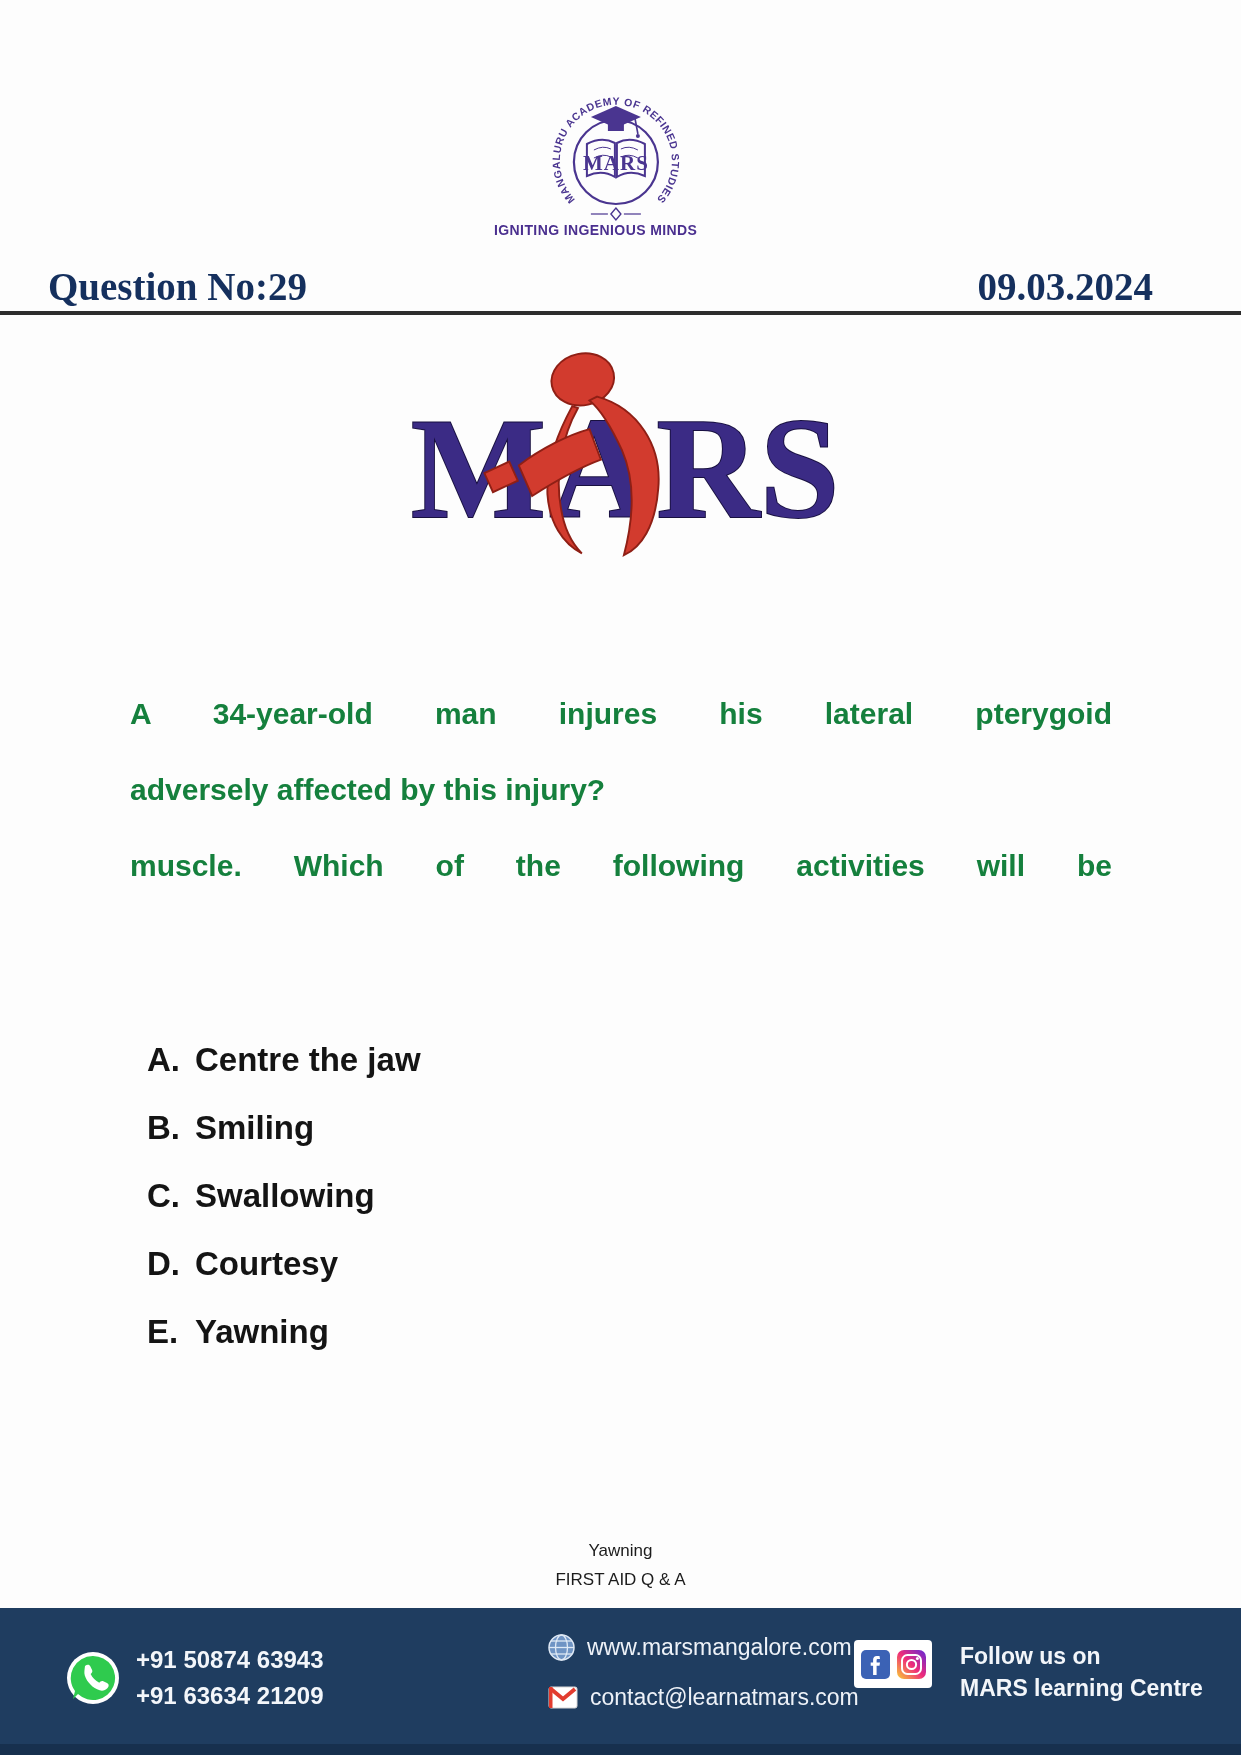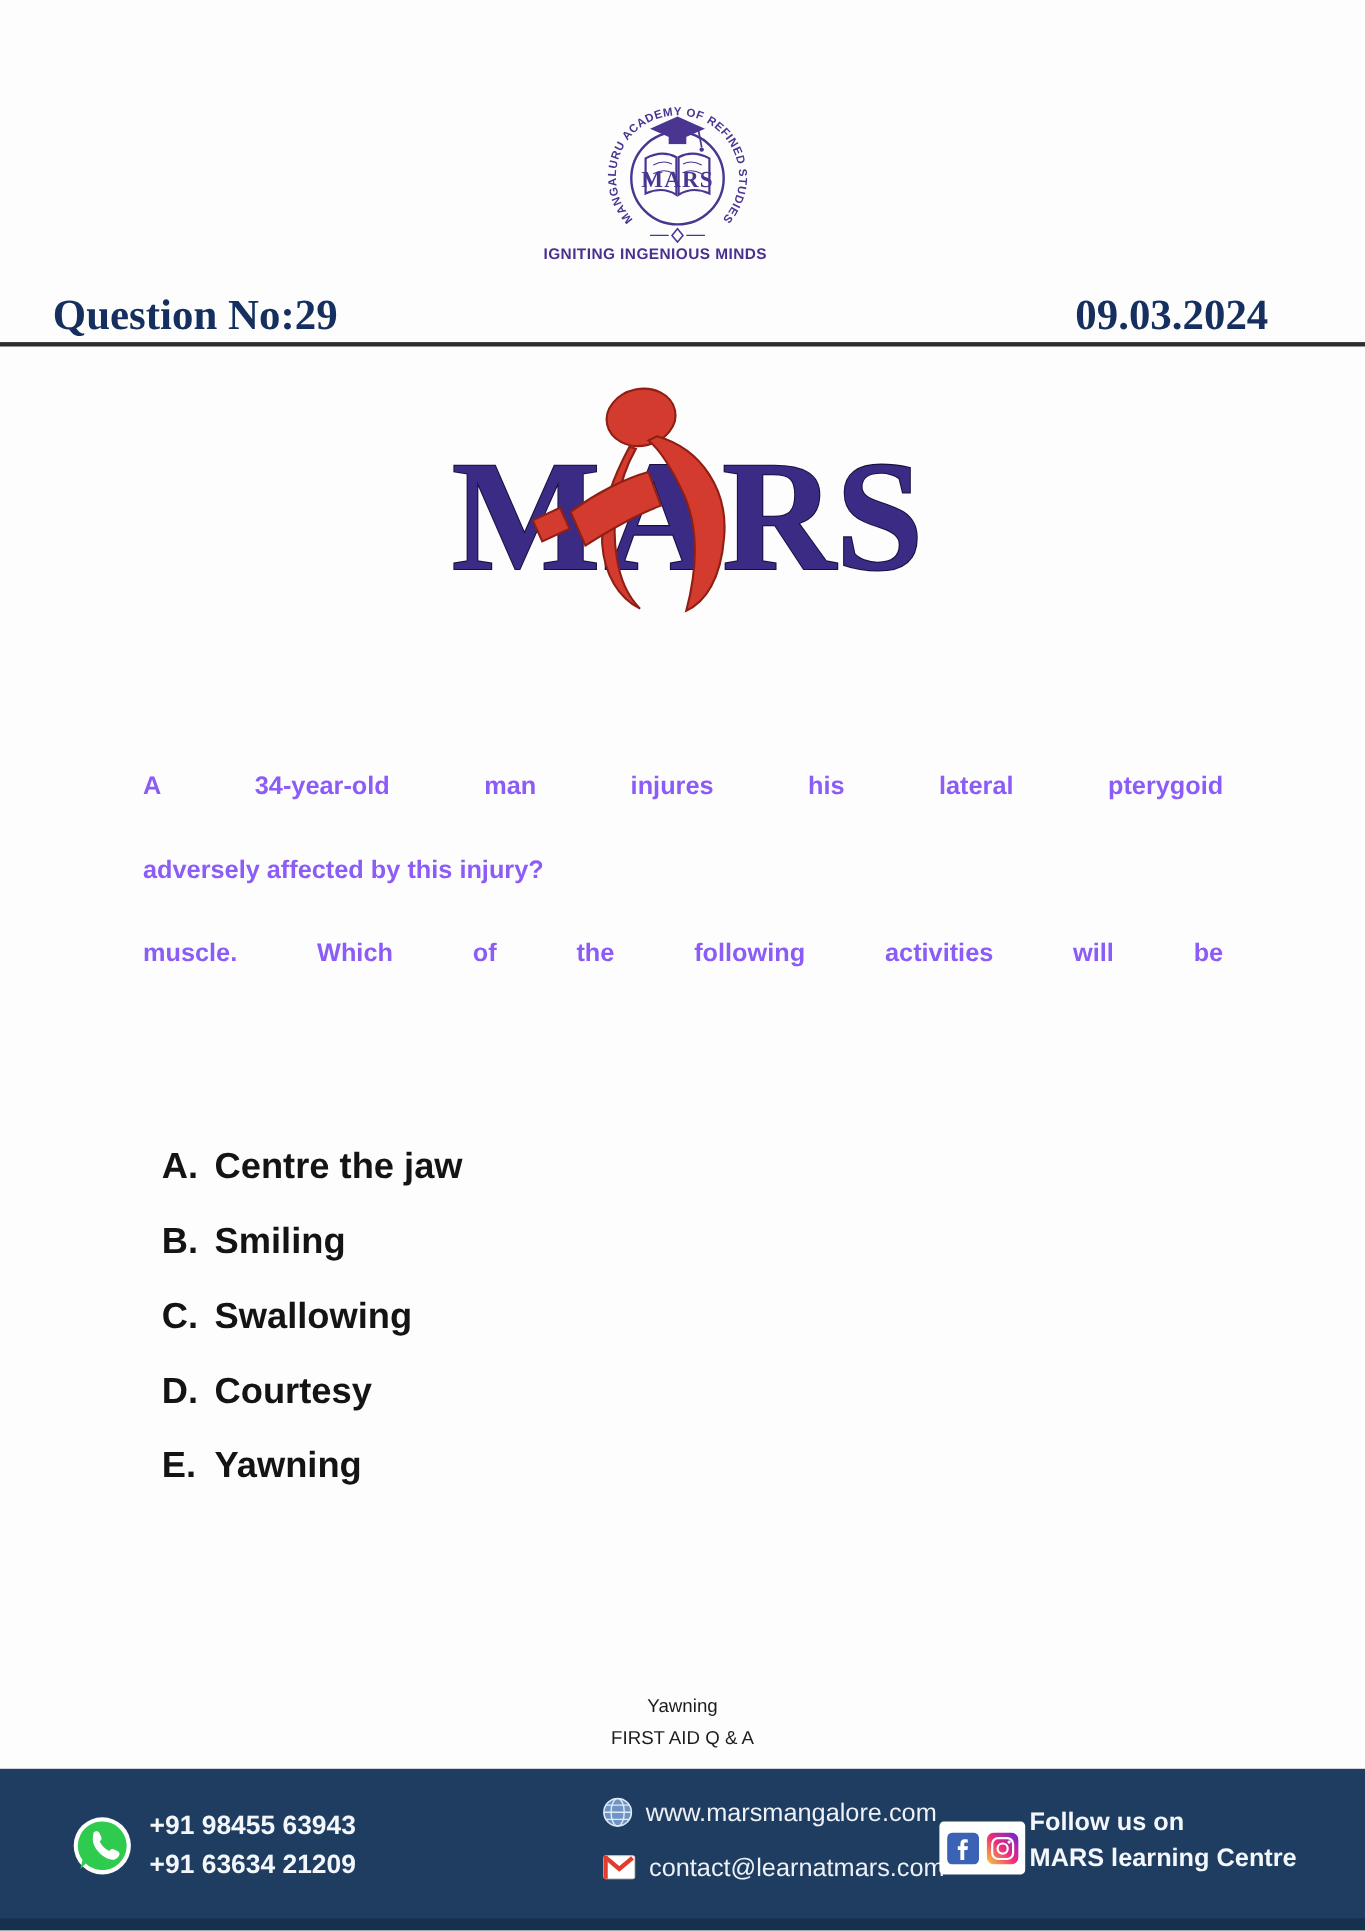--- a/index.html
+++ b/index.html
@@ -27,21 +27,21 @@
     font-size:39px; color:#15305e;
   }
   .rule { position:absolute; top:311px; left:0; width:100%; height:4px; background:#2d2d2d; }
 
   
   .logo { position:absolute; top:345px; left:50%; transform:translateX(-50%); }
 
   
   .question {
     position:absolute; top:676px; left:130px; width:982px;
-    font-size:23px; font-weight:700; color:#8b5cf6;
+    font-size:30px; font-weight:700; color:#15803d;
   }
   .qline { text-align:justify; text-align-last:justify; line-height:76px; height:76px; white-space:nowrap; }
   .qline.last { text-align-last:left; }
 
   
   .options { position:absolute; top:1026px; left:147px; }
   .option { display:flex; align-items:center; height:68px; font-size:33px; font-weight:700; color:#141414; }
   .opt-label { width:48px; }
 
   
@@ -50,21 +50,21 @@
     text-align:center; font-size:17px; color:#1c1c1c; line-height:29px;
   }
 
   
   .footer { position:absolute; left:0; bottom:0; width:100%; height:147px; background:#1f3d60; }
   .footer .bottom-strip { position:absolute; bottom:0; left:0; width:100%; height:11px; background:#17304e; }
   .wa-group { position:absolute; left:66px; top:34px; display:flex; gap:16px; align-items:center; }
   .phones { font-size:24px; font-weight:700; color:#f3f6fa; line-height:36px; }
   .contact-group { position:absolute; left:548px; top:22px; }
   .contact-row { display:flex; gap:12px; align-items:center; font-size:23px; color:#eef2f8; height:34px; margin-bottom:16px; }
-  .follow-group { position:absolute; left:826px; top:32px; display:flex; gap:4px; align-items:flex-end;padding-left:28px; }
+  .follow-group { position:absolute; left:826px; top:32px; display:flex; gap:28px; align-items:flex-start;padding-left:28px; }
   .social-box { width:78px; height:48px; background:#fff; border-radius:4px; display:flex; align-items:center; justify-content:center; gap:7px; }
   .follow-text { font-size:23px; font-weight:700; color:#f3f6fa; line-height:32px; }
 </style>
 </head>
 <body>
 
 <div class="emblem">
   <svg width="170" height="148" viewBox="0 0 170 148">
     <defs>
       <path id="ringPath" d="M 45,116 A 56,56 0 1 1 125,116" fill="none"></path>
@@ -157,21 +157,21 @@
 </div>
 
 <div class="footer">
   <div class="wa-group">
     <svg width="54" height="54" viewBox="0 0 54 54">
       <circle cx="27" cy="27" r="26" fill="#ffffff"></circle>
       <path d="M 27,5 A 22,22 0 1 1 12,43 L 7,48 L 9,40 A 22,22 0 0 1 27,5 Z" fill="#2fcb4e"></path>
       <path d="M19,15 c2.2,-2 4.5,-1.6 5.4,0.4 l1.7,3.7 c0.8,1.8 -0.3,3 -1.5,4 c1.9,3.9 4.8,6.7 8.7,8.6 c1,-1.2 2.3,-2.3 4,-1.5 l3.7,1.8 c2,0.9 2.3,3.2 0.3,5.3 c-1.9,2 -4.8,2.9 -7.6,2 c-7,-2.3 -12.6,-7.9 -14.9,-14.8 c-0.9,-2.8 -0.2,-6 0.2,-9.5 z" fill="#ffffff" stroke="none"></path>
     </svg>
     <div class="phones">
-      <div>+91 98455 63943</div>
+      <div>+91 50874 63943</div>
       <div>+91 63634 21209</div>
     </div>
   </div>
 
   <div class="contact-group">
     <div class="contact-row">
       <svg width="27" height="27" viewBox="0 0 27 27">
         <circle cx="13.5" cy="13.5" r="12.5" fill="#6f94c4" stroke="#dfe9f5" stroke-width="1.5"></circle>
         <ellipse cx="13.5" cy="13.5" rx="6" ry="12.5" fill="none" stroke="#dfe9f5" stroke-width="1.3"></ellipse>
         <line x1="1" y1="13.5" x2="26" y2="13.5" stroke="#dfe9f5" stroke-width="1.3"></line>

